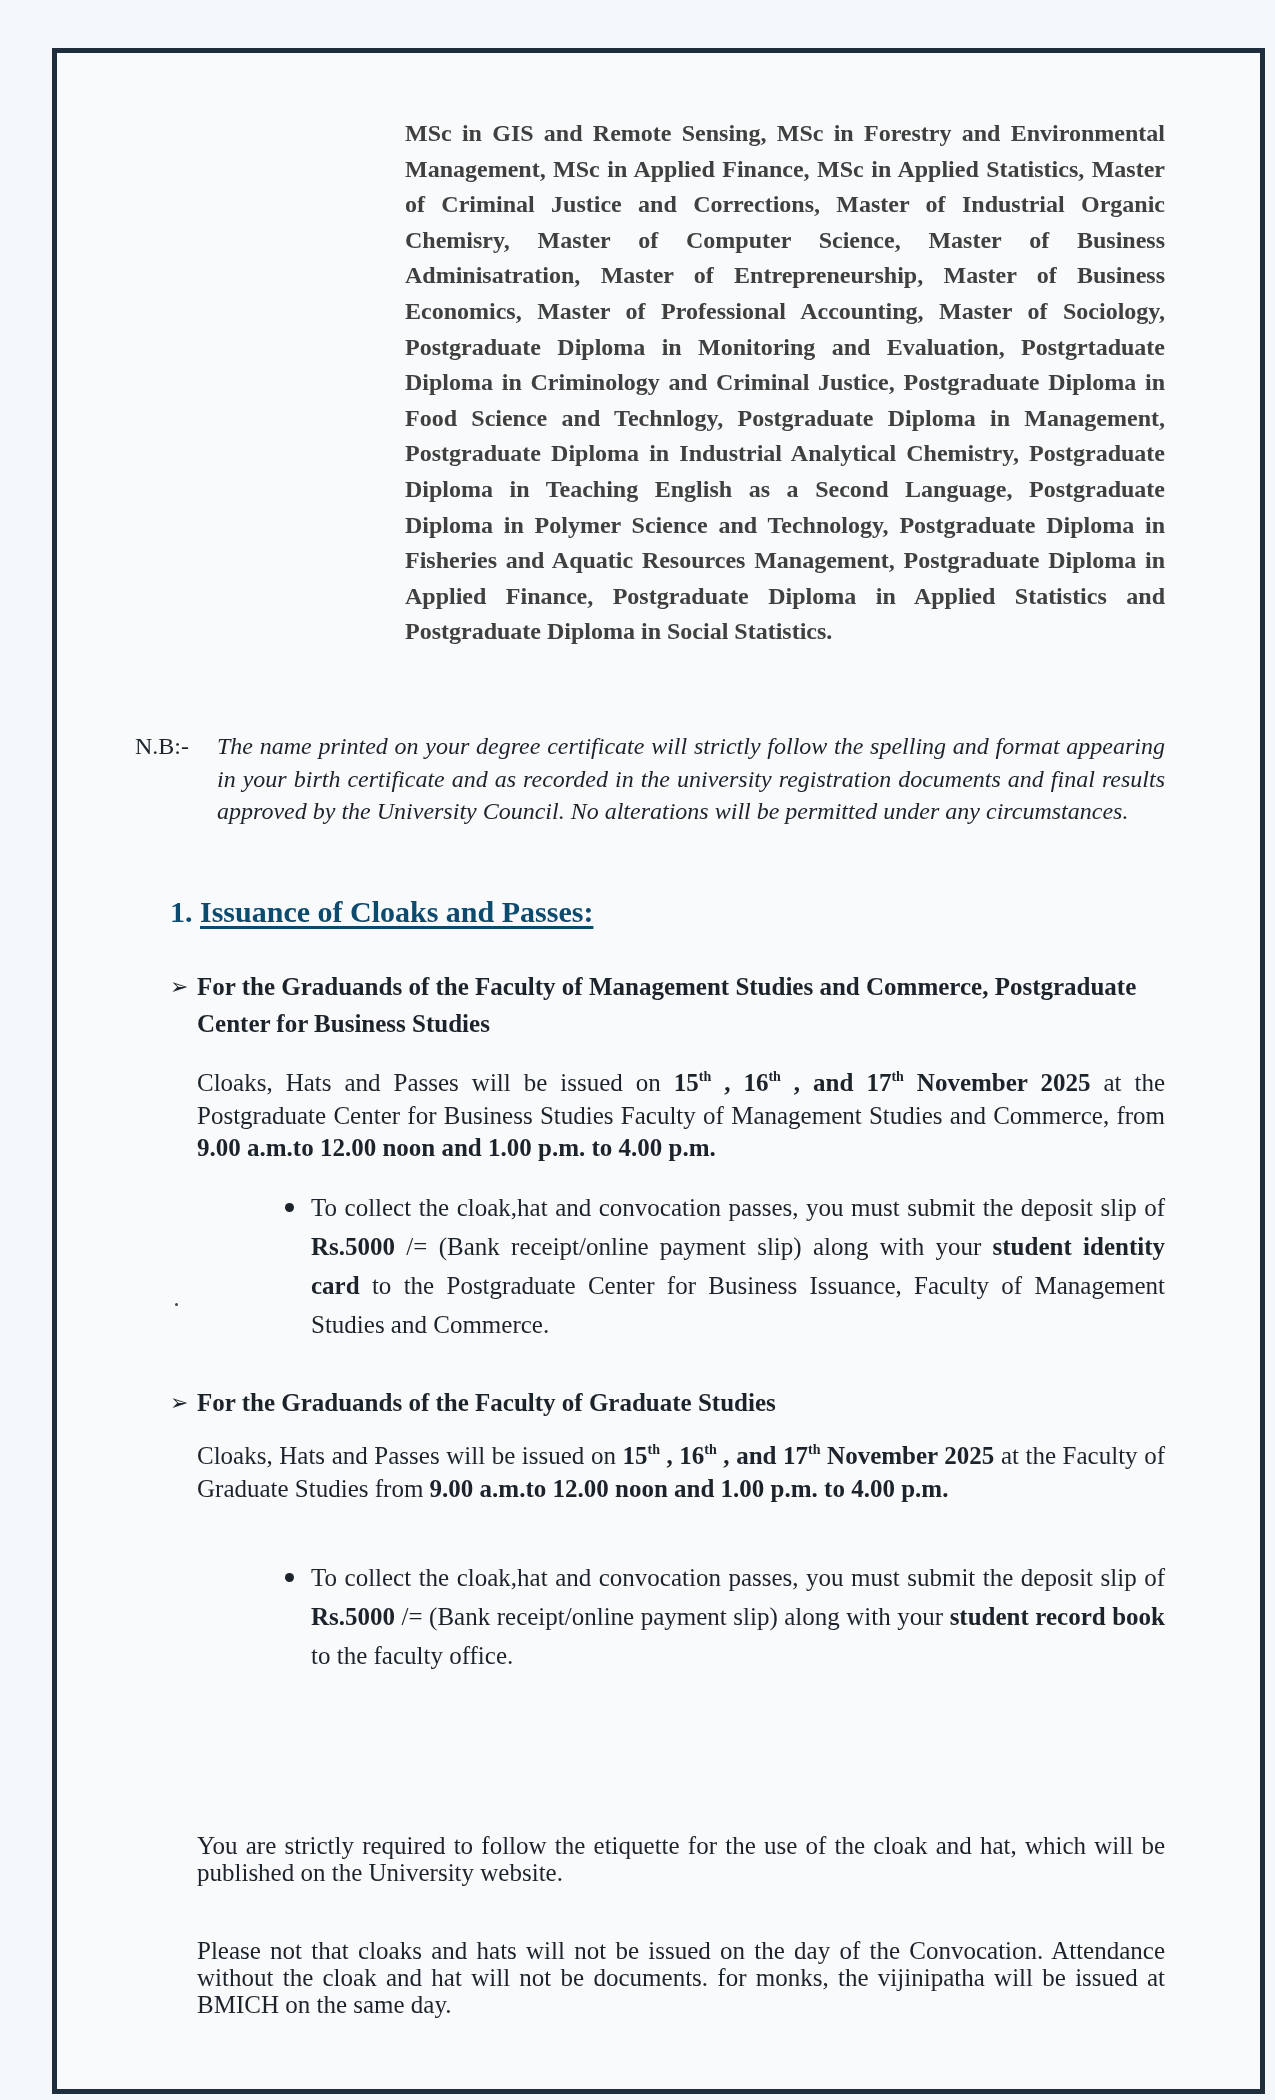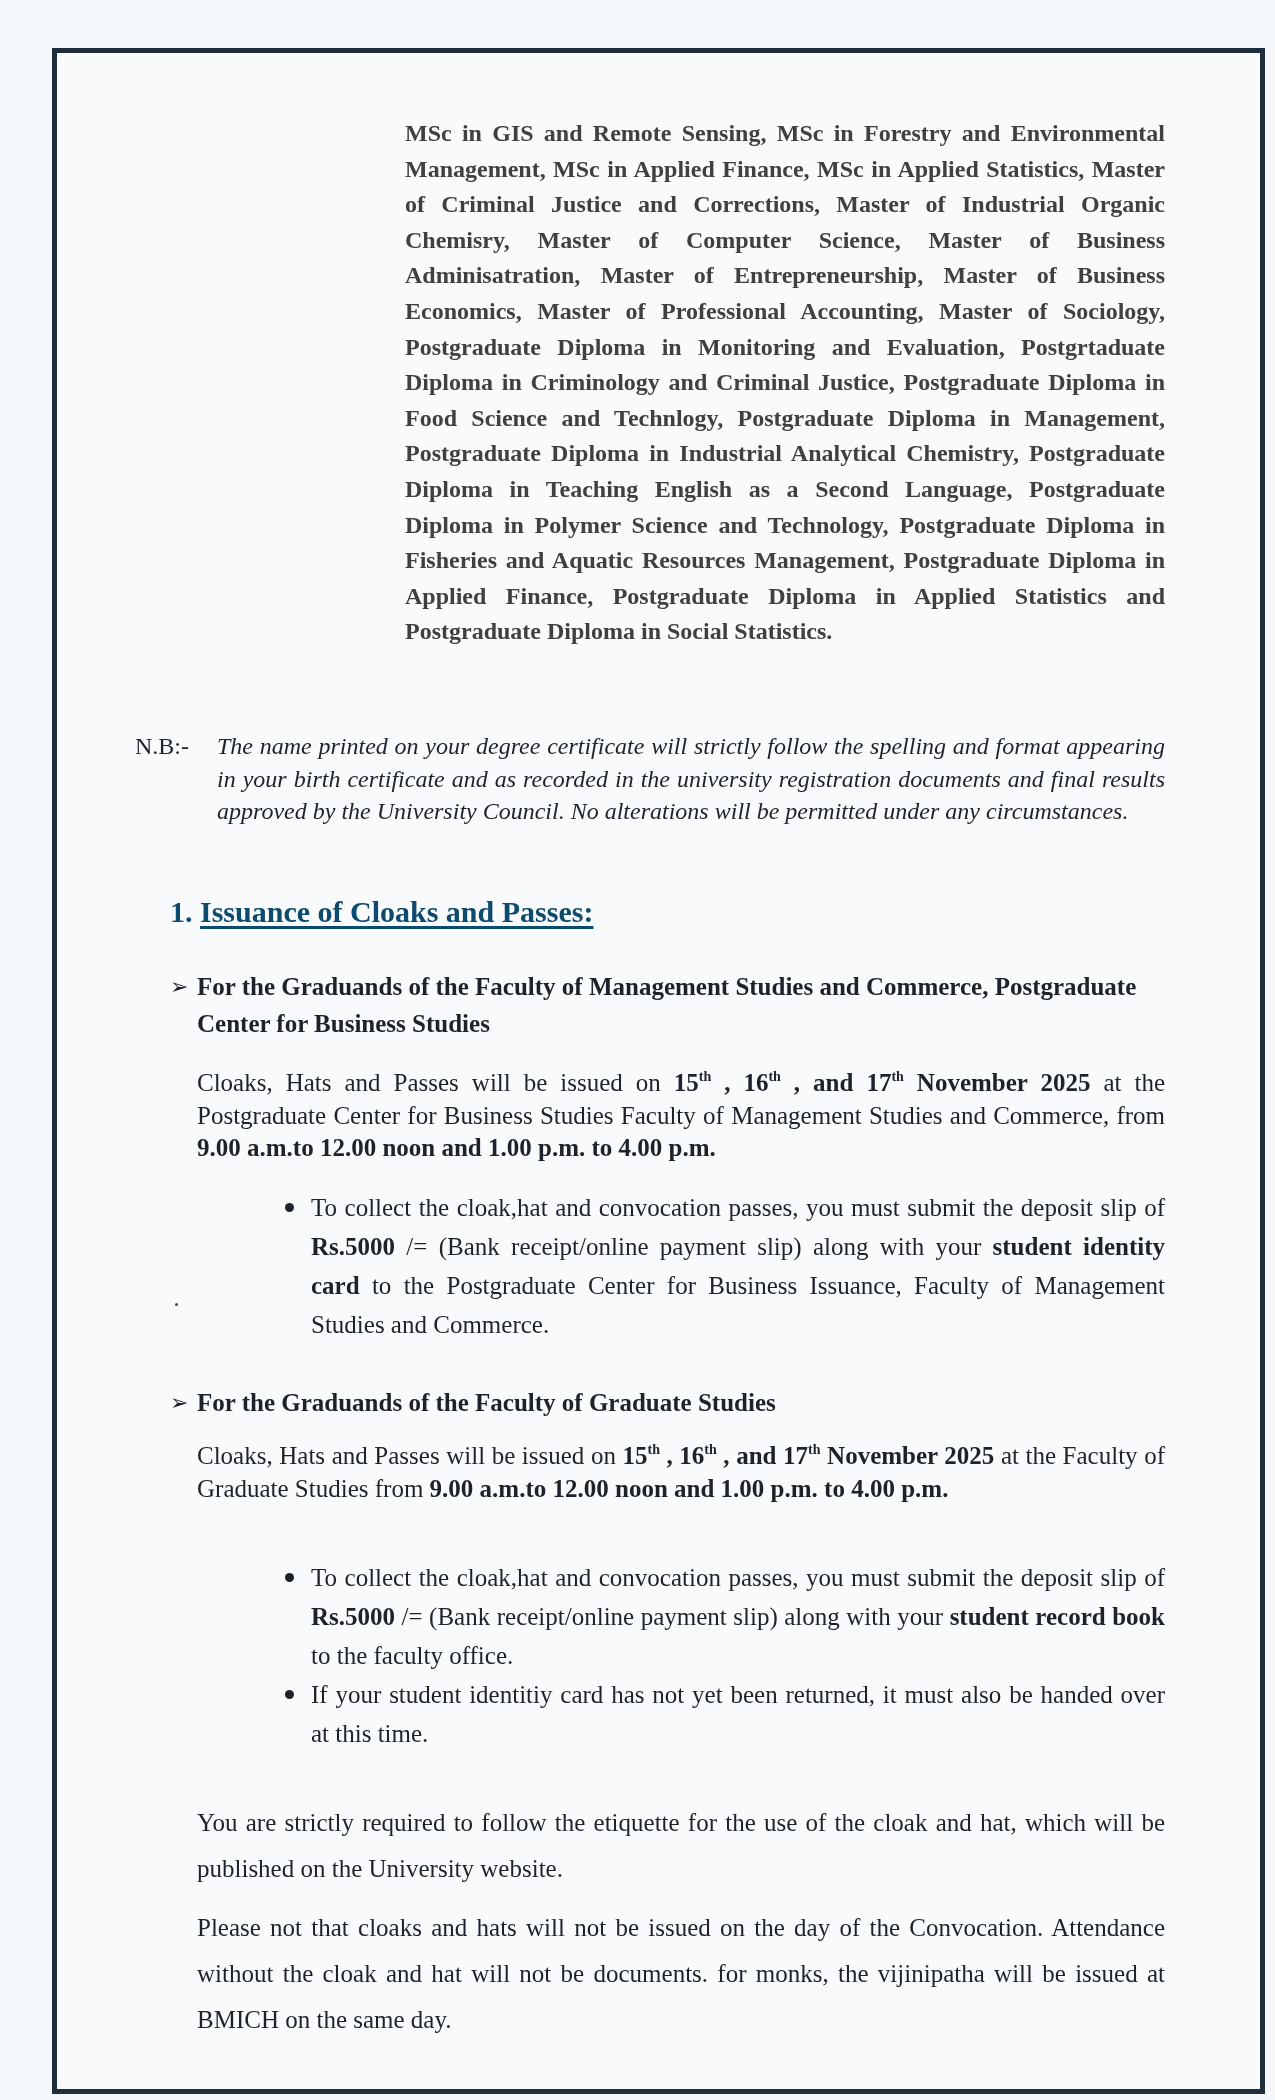--- a/index.html
+++ b/index.html
@@ -77,21 +77,21 @@
     list-style: none;
     font-size: 25px;
     line-height: 39px;
   }
   .bullets li { position: relative; padding-left: 26px; text-align: justify; }
   .bullets li .dot {
     position: absolute; left: 0; top: 15px;
     width: 9px; height: 9px; border-radius: 50%; background: #1d232b;
   }
   .stray-dot { position: absolute; left: 175px; top: 1303px; width: 3px; height: 3px; background:#444; border-radius:50%; }
-  .para.plain { line-height: 46px; }
+  .para.plain { line-height: 27px; margin-top: 32px; }
 </style>
 </head>
 <body>
 
 <div class="frame"></div>
 
 <div class="programs">MSc in GIS and Remote Sensing, MSc in Forestry and Environmental Management, MSc in Applied Finance, MSc in Applied Statistics, Master of Criminal Justice and Corrections, Master of Industrial Organic Chemisry, Master of Computer Science, Master of Business Adminisatration, Master of Entrepreneurship, Master of Business Economics, Master of Professional Accounting, Master of Sociology, Postgraduate Diploma in Monitoring and Evaluation, Postgrtaduate Diploma in Criminology and Criminal Justice, Postgraduate Diploma in Food Science and Technlogy, Postgraduate Diploma in Management, Postgraduate Diploma in Industrial Analytical Chemistry, Postgraduate Diploma in Teaching English as a Second Language, Postgraduate Diploma in Polymer Science and Technology, Postgraduate Diploma in Fisheries and Aquatic Resources Management, Postgraduate Diploma in Applied Finance, Postgraduate Diploma in Applied Statistics and Postgraduate Diploma in Social Statistics.</div>
 
 <div class="nb">
   <span class="nb-label">N.B:-</span>
@@ -127,21 +127,17 @@
 
 <div class="para" style="top:1440px;">
   <span>Cloaks, Hats and Passes will be issued on </span><b><span>15</span><sup>th</sup><span> , </span><span>16</span><sup>th</sup><span> , and </span><span>17</span><sup>th</sup><span> November 2025</span></b><span> at the Faculty of Graduate Studies from </span><b>9.00 a.m.to 12.00 noon and 1.00 p.m. to 4.00 p.m.</b>
 </div>
 
 <ul class="bullets" style="top:1558px;">
   <li>
     <span class="dot"></span>
     <span>To collect the cloak,hat and convocation passes, you must submit the deposit slip of </span><b>Rs.5000</b><span>  /= (Bank receipt/online payment slip) along with your </span><b>student record book</b><span> to the faculty office.</span>
   </li>
-  <li>
-    <span class="dot"></span>
-    <span>If your student identitiy card has not yet been returned, it must also be handed over at this time.</span>
-  </li>
 </ul>
 
 <div class="para plain" style="top:1800px;">You are strictly required to follow the etiquette for the use of the cloak and hat, which will be published on the University website.</div>
 
 <div class="para plain" style="top:1905px;">Please not that cloaks and hats will not be issued on the day of the Convocation. Attendance without the cloak and hat will not be documents. for monks, the vijinipatha will be issued at BMICH on the same day.</div>
 
 </body></html>

